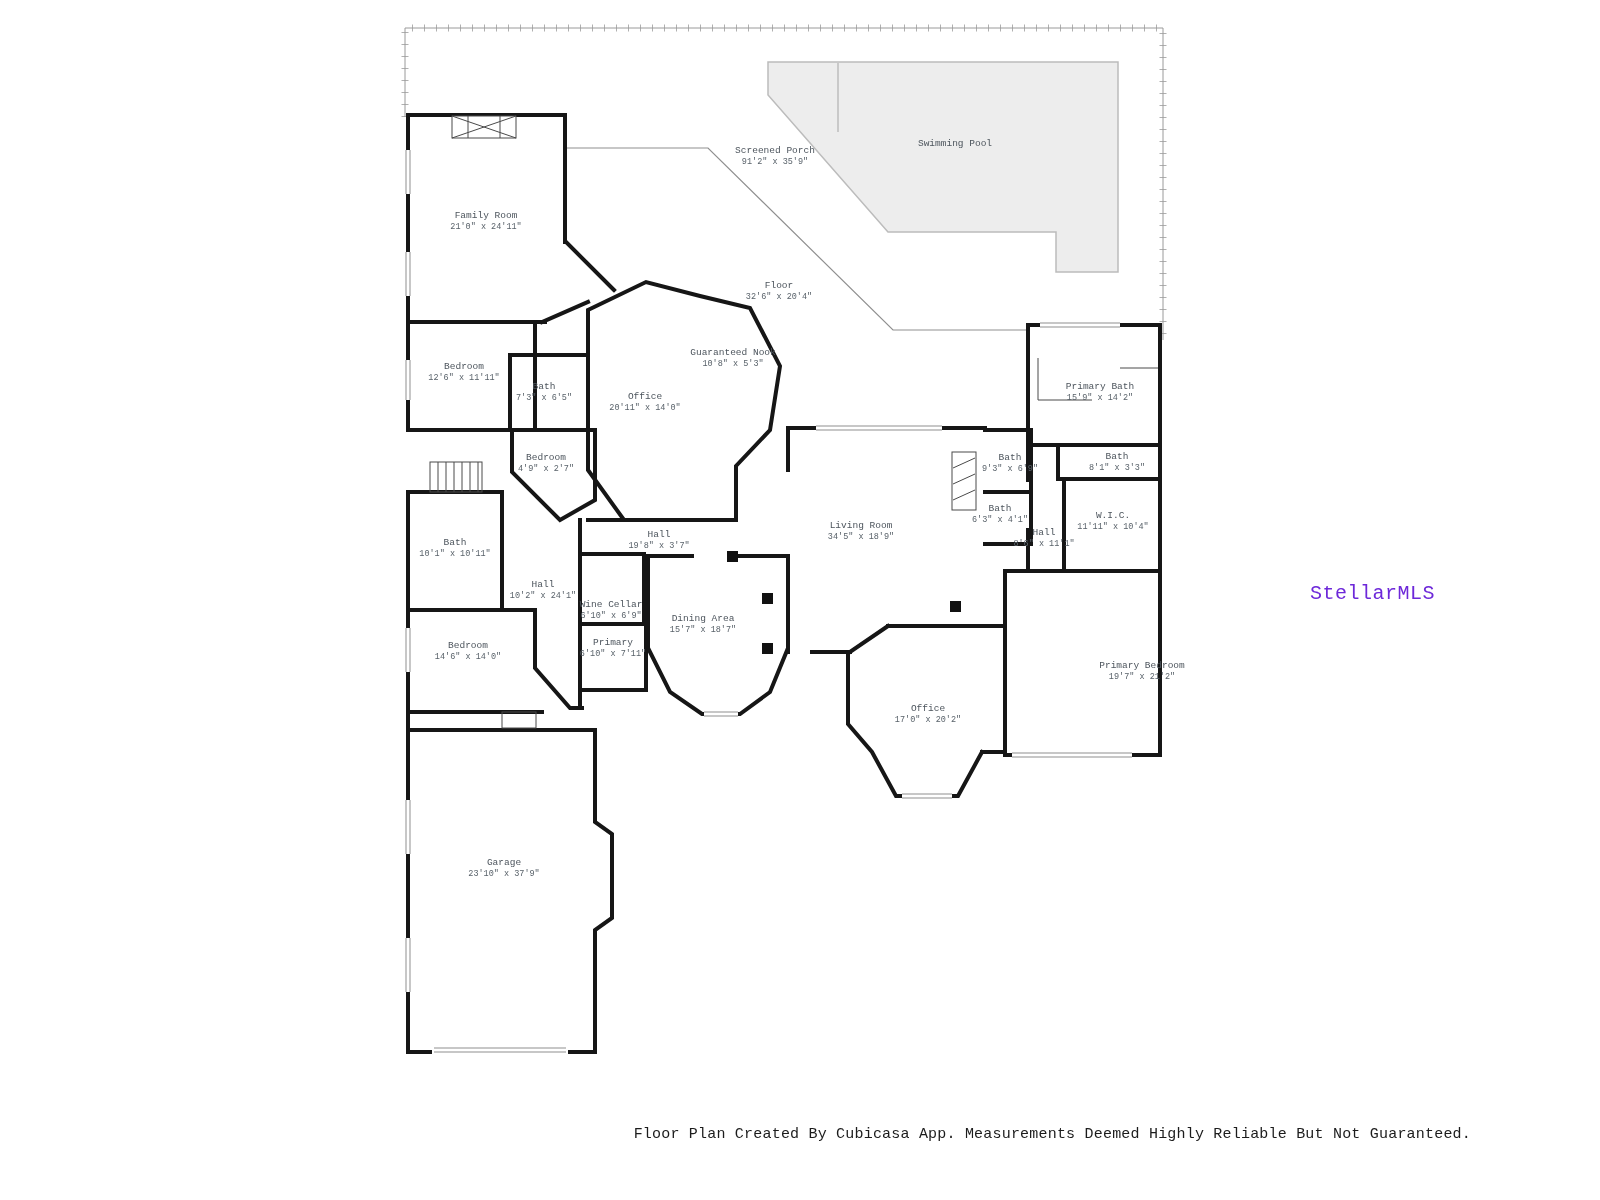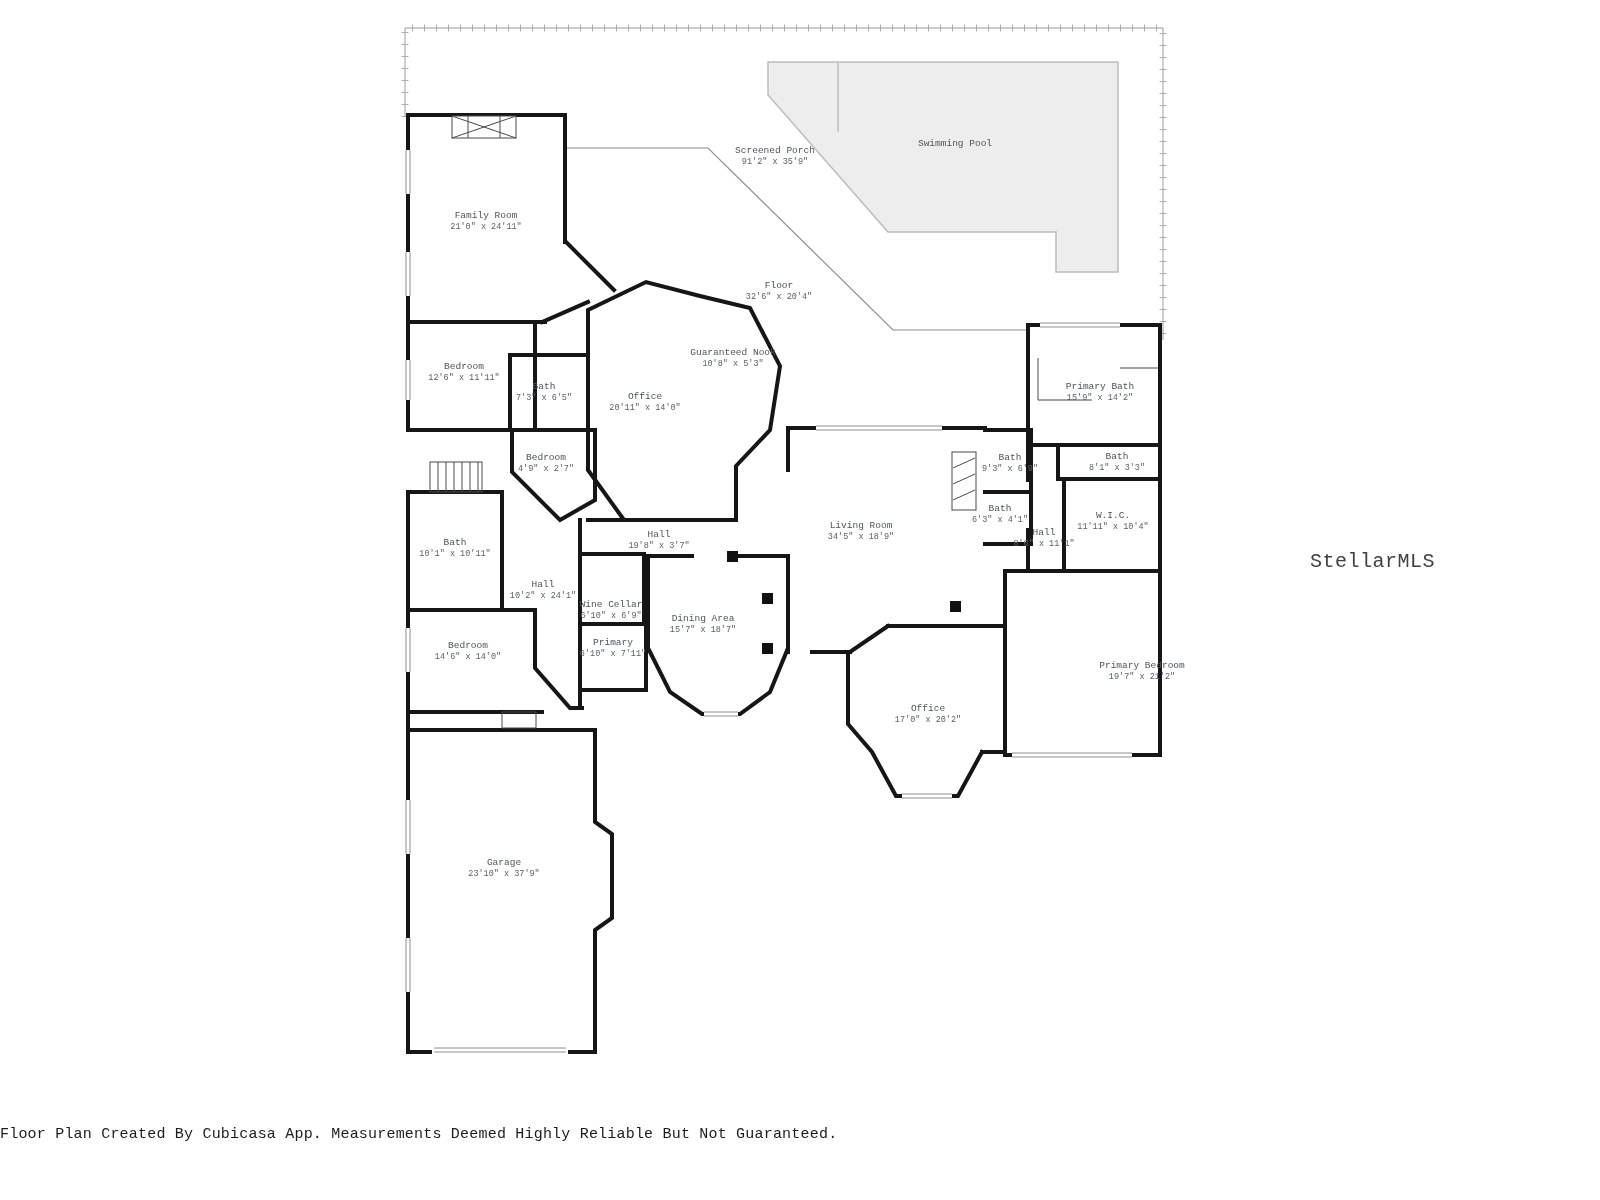--- a/index.html
+++ b/index.html
@@ -8,25 +8,25 @@
     font-family:Liberation Mono, monospace;overflow:hidden;
   }
   .plan-svg{position:absolute;left:0;top:0;}
   .lbl{
     position:absolute;transform:translate(-50%,-50%);
     text-align:center;white-space:nowrap;color:#4d555d;z-index:5;
   }
   .lbl .rn{display:block;font-size:9.5px;line-height:1.3;}
   .lbl .rd{display:block;font-size:8.5px;line-height:1.2;color:#59626a;}
   .footer{
-    position:absolute;left:0;right:0;top:1126px;text-align:left;
+    position:absolute;left:0;right:0;top:1126px;text-align:right;
     font-size:15px;color:#1c1c1c;letter-spacing:.2px;
   }
   .watermark{
-    position:absolute;top:550px;right:36px;font-size:20px;color:#404040;
+    position:absolute;top:582px;right:36px;font-size:20px;color:#6d28d9;
     letter-spacing:.5px;z-index:6;
   }
 </style>
 </head>
 <body>
 
 <div class="canvas">
 
   <svg class="plan-svg" width="1600" height="1200" viewBox="0 0 1600 1200">
 

